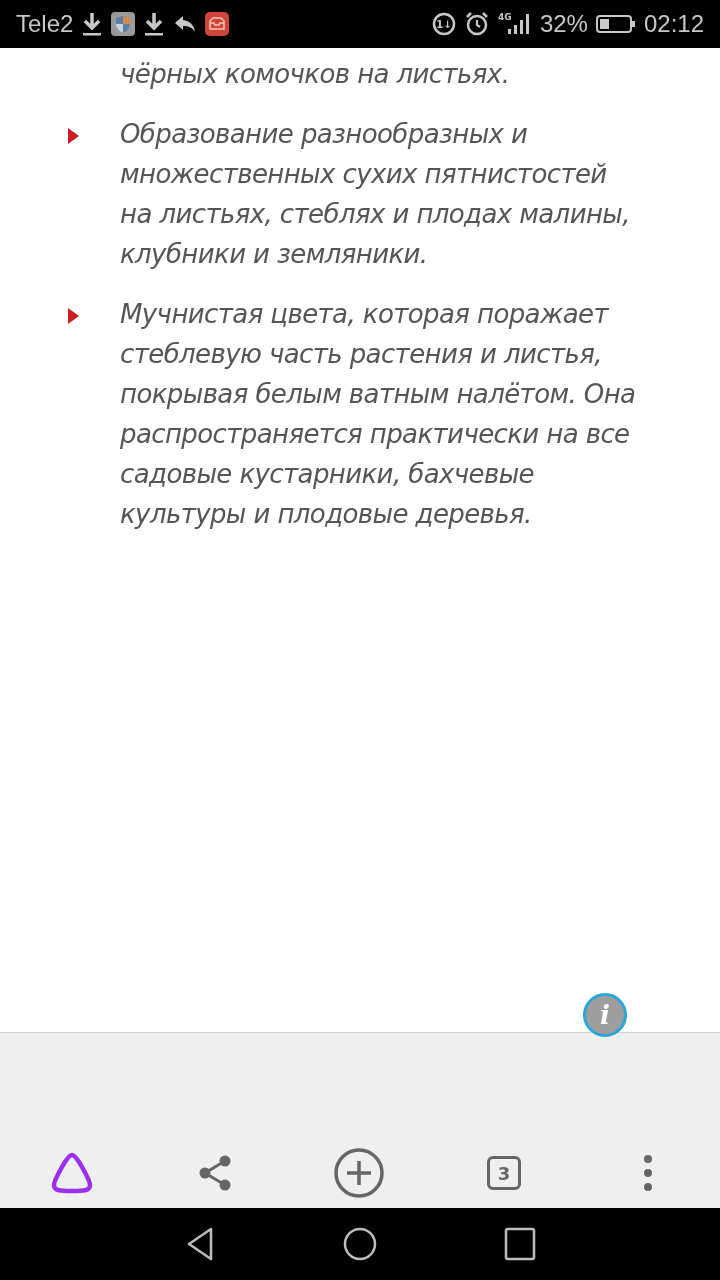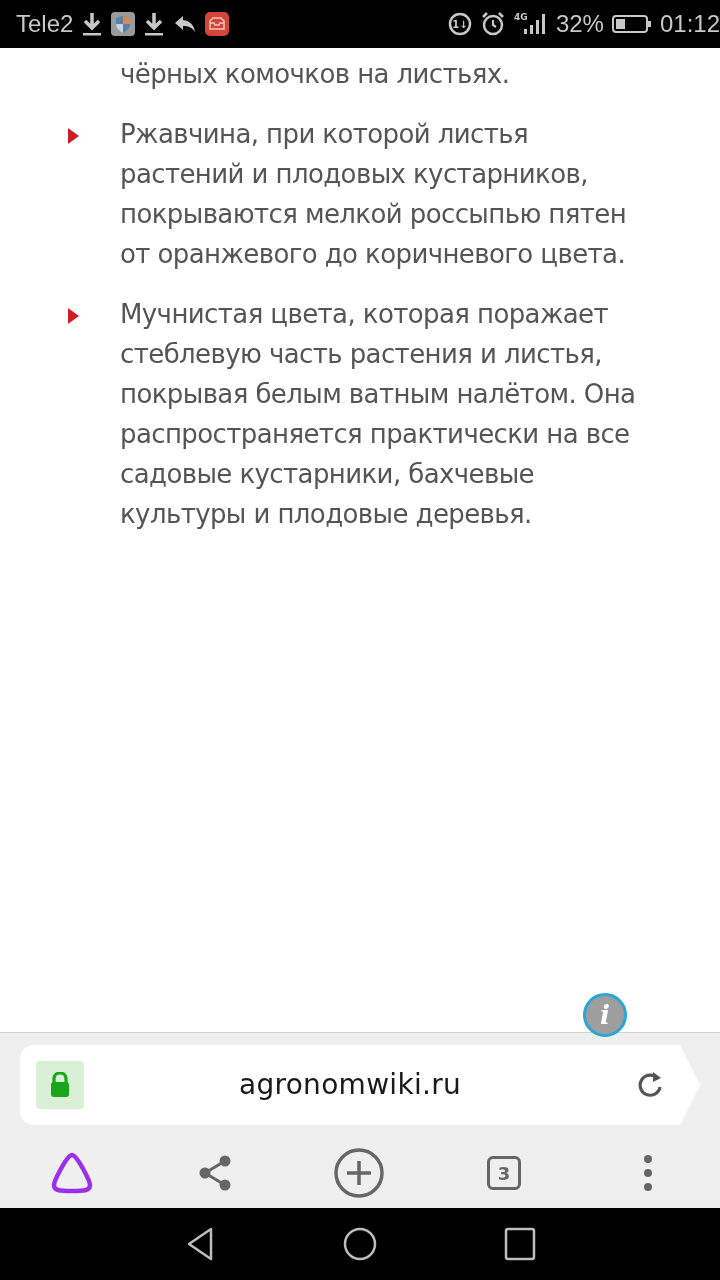--- a/index.html
+++ b/index.html
@@ -1,22 +1,22 @@
 <!DOCTYPE html>
 <html><head>
 <meta charset="utf-8">
 <style>
   html, body { margin: 0; padding: 0; }
   body { width: 720px; height: 1280px; overflow: hidden; background: #ffffff; font-family: "Liberation Sans", "DejaVu Sans", sans-serif; position: relative; }
-  .statusbar { position: absolute; top: 0; left: 0; width: 720px; height: 48px; background: #000; color: #c8c8c8; display: flex; align-items: center; justify-content: space-between; box-sizing: border-box; padding: 0 0 0 16px; font-size: 24px; z-index: 5; }
+  .statusbar { position: absolute; top: 0; left: 0; width: 720px; height: 48px; background: #000; color: #c8c8c8; display: flex; align-items: center; justify-content: space-between; box-sizing: border-box; padding: 0 16px 0 16px; font-size: 24px; z-index: 5; }
   .sb-left, .sb-right { display: flex; align-items: center; gap: 8px; }
   .sb-icon { display: inline-flex; align-items: center; justify-content: center; }
   .content { position: absolute; top: 48px; left: 0; width: 720px; height: 984px; overflow: hidden; background: #fff; }
   .content-inner { position: absolute; top: -34px; left: 0; width: 720px; }
-  .para { font-family: "DejaVu Sans", sans-serif; color: #555555; font-size: 26px; line-height: 40px; letter-spacing: -0.6px; }
+  .para { font-family: "DejaVu Sans", sans-serif; color: #555555; font-size: 26px; line-height: 40px; letter-spacing: -0.6px; font-style: italic; }
   .cont-text { margin-left: 120px; width: 520px; height: 80px; }
   .bullet-item { position: relative; margin-left: 120px; width: 520px; margin-top: 20px; }
   .bullet { position: absolute; left: -52px; top: 14px; width: 0; height: 0; border-top: 8px solid transparent; border-bottom: 8px solid transparent; border-left: 11px solid #cc1f24; }
   .info-badge { position: absolute; left: 583px; top: 993px; width: 44px; height: 44px; border-radius: 50%; background: #9e9e9e; border: 3px solid #2aa6d8; box-sizing: border-box; color: #fff; font-family: "DejaVu Serif", serif; font-style: italic; font-weight: bold; font-size: 26px; display: flex; align-items: center; justify-content: center; z-index: 2; }
   .browser { position: absolute; top: 1032px; left: 0; width: 720px; height: 176px; background: #efefef; border-top: 1px solid #d2d2d2; box-sizing: border-box; }
   .omnibox { position: absolute; top: 12px; left: 20px; width: 660px; height: 80px; background: #fff; border-radius: 14px 0 0 14px; }
   .omnibox:after { content: ""; position: absolute; right: -20px; top: 0; width: 0; height: 0; border-top: 40px solid transparent; border-bottom: 40px solid transparent; border-left: 20px solid #fff; }
   .lock-box { position: absolute; left: 16px; top: 16px; width: 48px; height: 48px; background: #d9efd6; border-radius: 4px; display: flex; align-items: center; justify-content: center; }
   .url { position: absolute; left: 0; right: 0; top: 0; height: 80px; line-height: 80px; text-align: center; font-size: 28px; color: #1a1a1a; font-family: "DejaVu Sans", sans-serif; letter-spacing: 0.3px; }
   .reload { position: absolute; right: 12px; top: 22px; width: 36px; height: 36px; }
@@ -88,61 +88,46 @@
         </svg>
     </span>
     <span>32%</span>
     <span class="sb-icon">
       <svg width="40" height="20" viewBox="0 0 40 20">
           <rect x="1" y="2" width="34" height="16" rx="3" stroke="#c8c8c8" stroke-width="2" fill="none"></rect>
           <rect x="4" y="5" width="9" height="10" fill="#c8c8c8"></rect>
           <rect x="36" y="7" width="3" height="6" fill="#c8c8c8"></rect>
         </svg>
     </span>
-    <span>01:12</span>
+    <span>02:12</span>
   </div>
 </div>
 
 <div class="content">
   <div class="content-inner">
     <div class="para cont-text">
       <div style="height:40px;"></div>
       <div>чёрных комочков на листьях.</div>
     </div>
     <div>
       <div class="bullet-item para">
         <span class="bullet"></span>
-        <span>Ржавчина, при которой листья растений и плодовых кустарников, покрываются мелкой россыпью пятен от оранжевого до коричневого цвета.</span>
+        <span>Образование разнообразных и множественных сухих пятнистостей на листьях, стеблях и плодах малины, клубники и земляники.</span>
       </div>
       <div class="bullet-item para">
         <span class="bullet"></span>
         <span>Мучнистая цвета, которая поражает стеблевую часть растения и листья, покрывая белым ватным налётом. Она распространяется практически на все садовые кустарники, бахчевые культуры и плодовые деревья.</span>
       </div>
     </div>
   </div>
 </div>
 
 <div class="info-badge">i</div>
 
 <div class="browser">
-  <div class="omnibox">
-    <div class="url">agronomwiki.ru</div>
-    <div class="lock-box">
-      <svg width="22" height="26" viewBox="0 0 22 26">
-          <path d="M5 11 V7 C5 3 8 1 11 1 C14 1 17 3 17 7 V11" stroke="#1aa61a" stroke-width="3.2" fill="none"></path>
-          <rect x="2" y="10" width="18" height="15" rx="3" fill="#1aa61a"></rect>
-        </svg>
-    </div>
-    <div class="reload">
-      <svg width="36" height="36" viewBox="0 0 36 36">
-          <path d="M26 12 A10 10 0 1 0 28 20" stroke="#555" stroke-width="3.2" fill="none"></path>
-          <path d="M21 5 L29 11 L21 15 Z" fill="#555"></path>
-        </svg>
-    </div>
-  </div>
 
   <div class="toolbar">
     <div class="tb-btn" style="left:44px;">
       <svg width="48" height="44" viewBox="0 0 48 44">
           <path d="M24 4 C29 4 42 30 42 34 C42 40 35 40 24 40 C13 40 6 40 6 34 C6 30 19 4 24 4 Z" stroke="#9b30ea" stroke-width="4.5" fill="none" stroke-linejoin="round"></path>
         </svg>
     </div>
     <div class="tb-btn" style="left:187px;">
       <svg width="40" height="40" viewBox="0 0 40 40">
           <path d="M30 8 L10 20 L30 32" stroke="#666" stroke-width="3" fill="none"></path>

